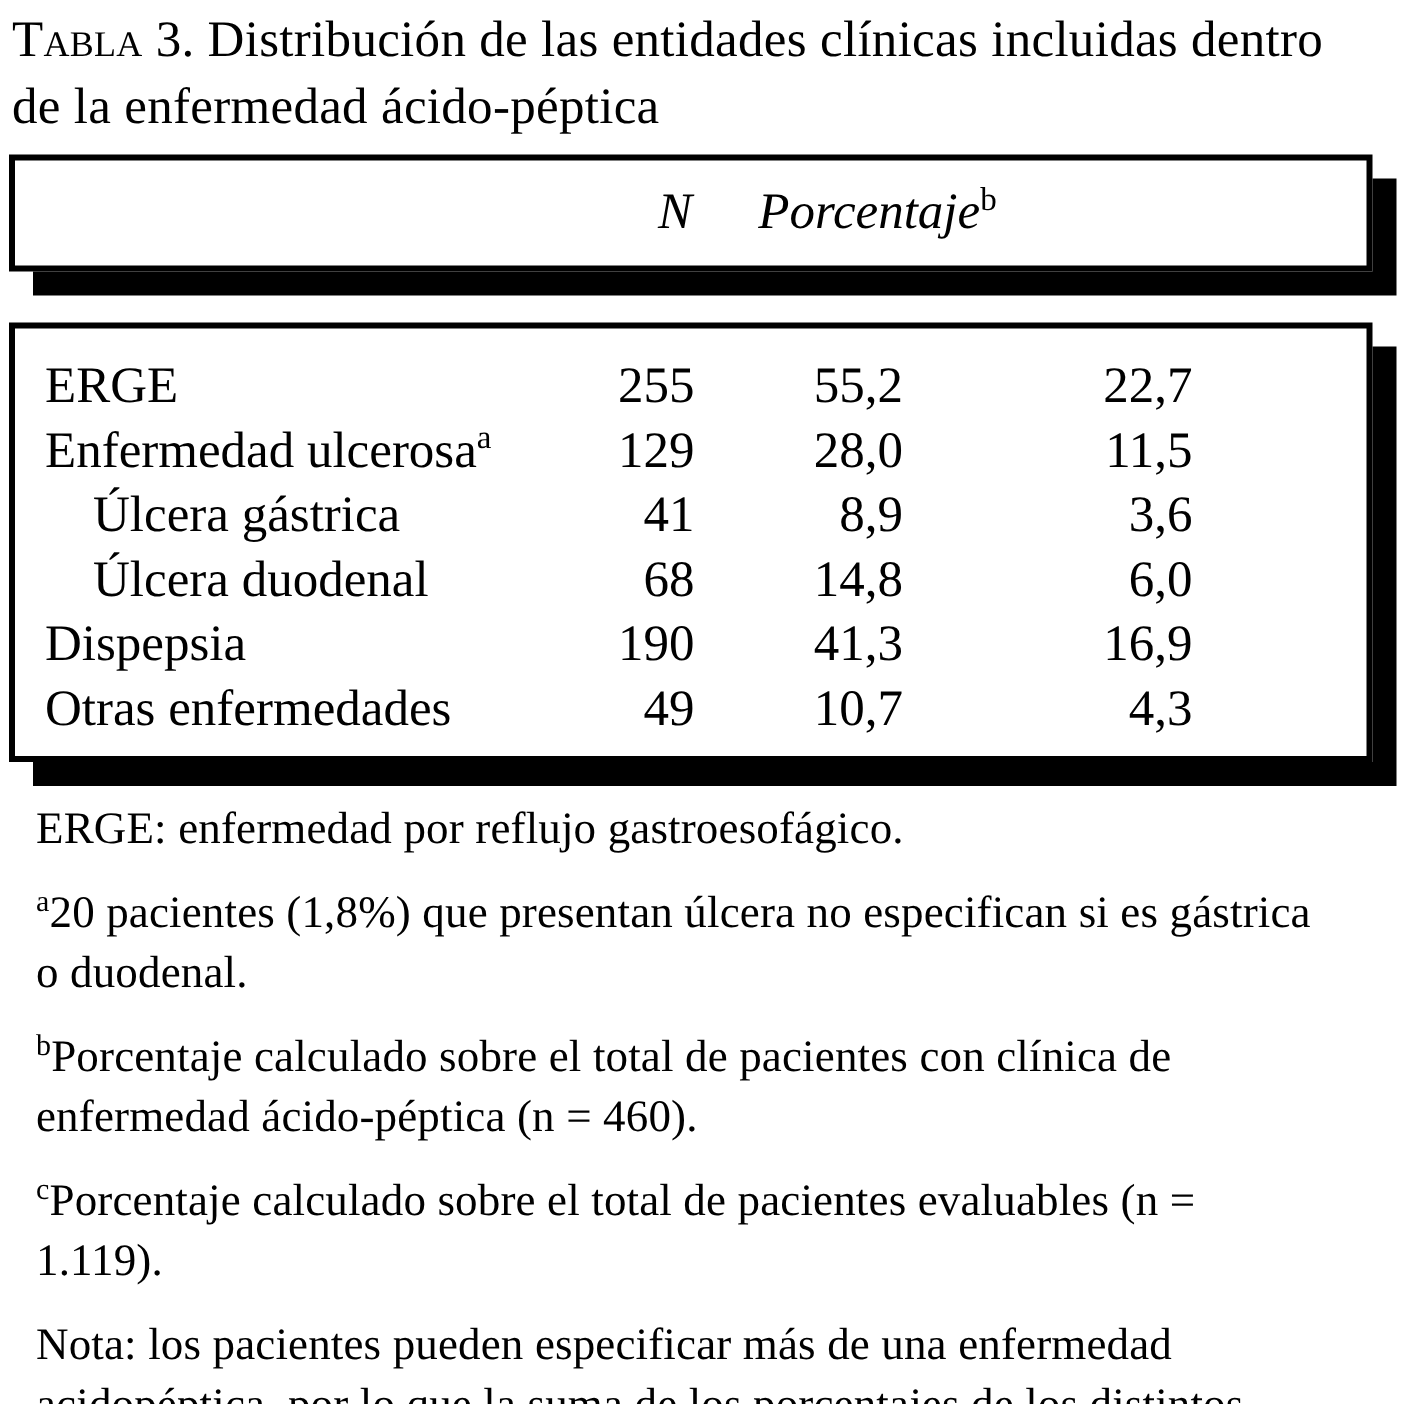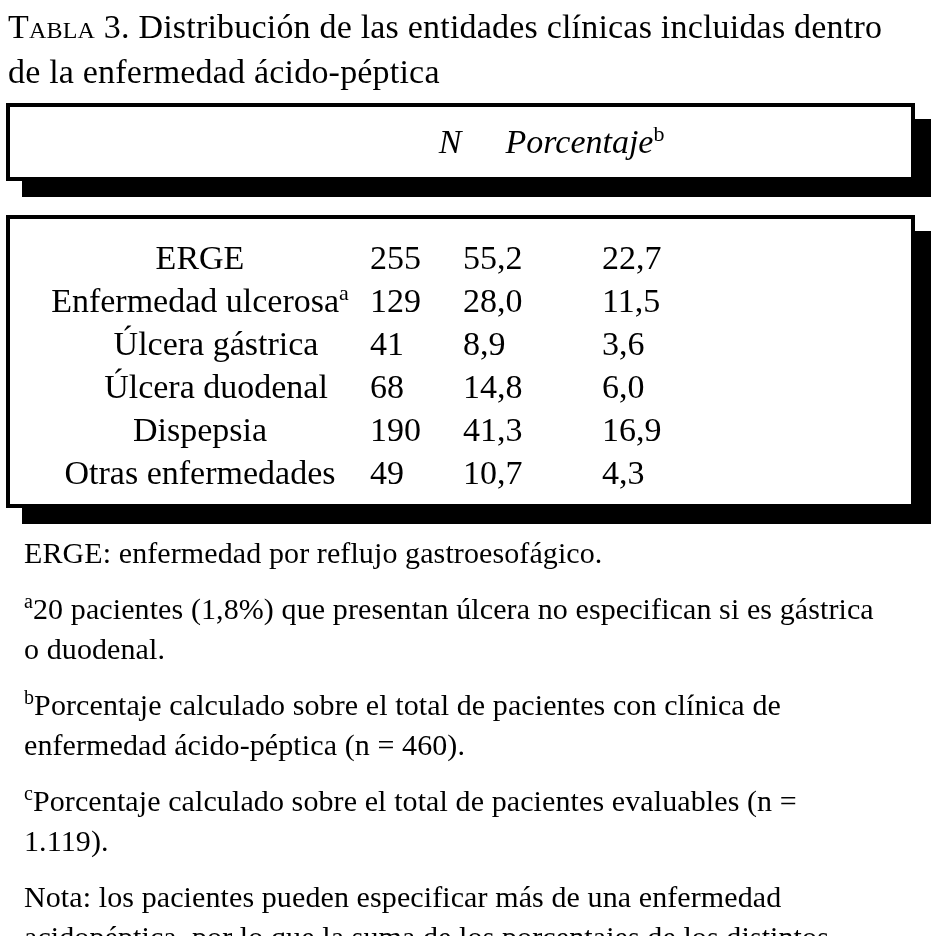--- a/index.html
+++ b/index.html
@@ -75,23 +75,23 @@
     table-layout: fixed;
     width: 901px;
   }
   .data-table td {
     padding: 0;
     font-size: 34px;
     line-height: 43px;
     white-space: nowrap;
     overflow: visible;
   }
-  .data-table td.label-cell { padding-left: 20px; text-align: center; }
+  .data-table td.label-cell { padding-left: 20px; text-align: left; }
   .data-table td.label-cell.indent { padding-left: 52px; }
-  .data-table td.num { text-align: left; margin-top: 44px; }
+  .data-table td.num { text-align: right; margin-top: 44px; }
   .data-table sup {
     font-size: 22px;
     line-height: 0;
   }
 
   
   .footnotes {
     margin: 25px 0 0 8px;
     width: 930px;
   }

